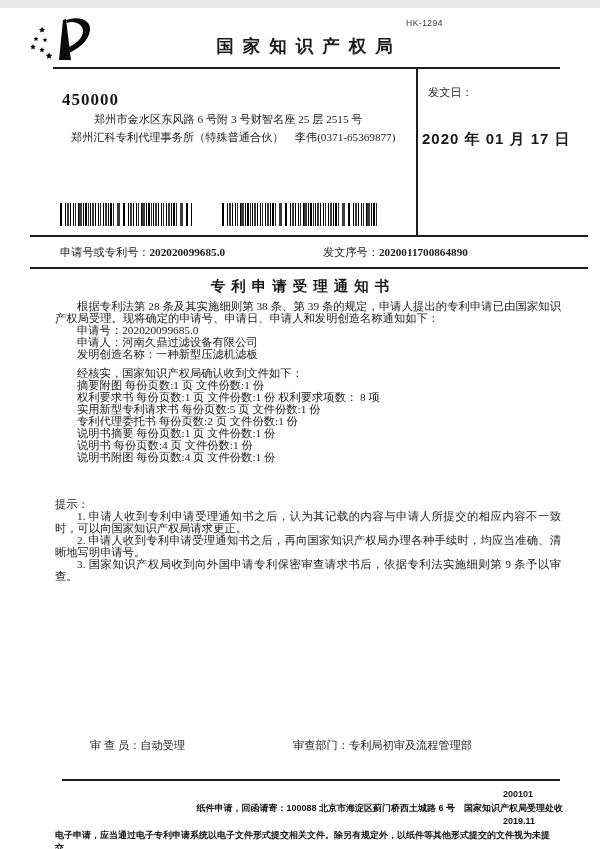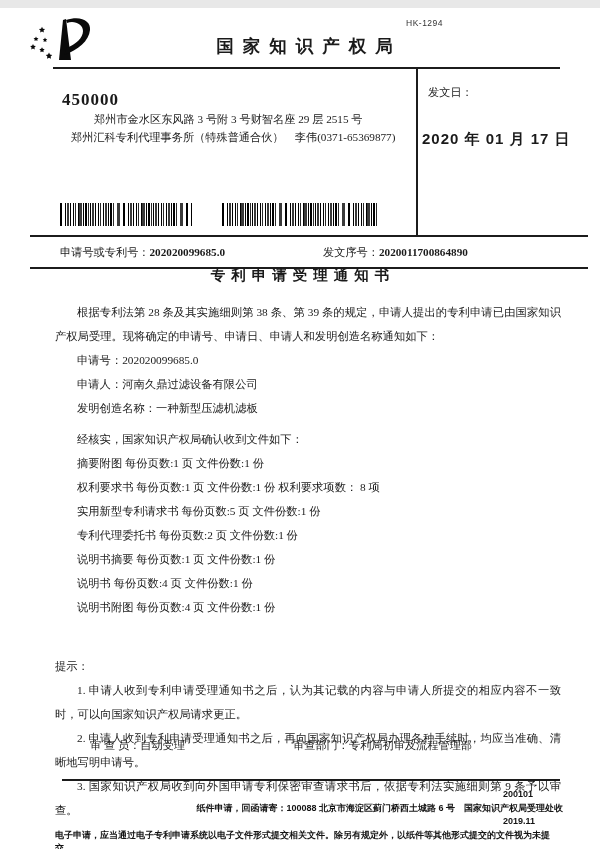--- a/index.html
+++ b/index.html
@@ -36,24 +36,24 @@
       #3a3a3a 6.8px,#3a3a3a 9.2px,#fff 9.2px,#fff 10.2px,
       #000 10.2px,#000 11px,#fff 11px,#fff 12.6px);}
   .barcode-1{left:60px;top:195px;width:133px;}
   .barcode-2{left:222px;top:195px;width:156px;}
 
   .appno-row{left:0;top:237px;width:600px;font-size:11.2px;}
   .appno-left{position:absolute;left:60px;top:0;}
   .appno-right{position:absolute;left:323px;top:0;}
   .bold{font-weight:bold;}
 
-  .notice-title{left:0;top:258px;width:600px;text-align:center;font-weight:bold;
+  .notice-title{left:0;top:269px;width:600px;text-align:center;font-weight:bold;
     font-size:14.5px;letter-spacing:6px;padding-left:6px;box-sizing:border-box;}
 
-  .body-block{left:55px;top:292px;width:506px;font-size:11.3px;line-height:24px;}
+  .body-block{left:55px;top:292px;width:506px;font-size:11.3px;line-height:12px;}
   .p-indent{margin:0;text-indent:22px;text-align:justify;}
   .line-indent{padding-left:22px;}
   .confirm-line{margin-top:7px;}
   .tips-label{margin-top:35px;}
   .tip{margin:0;text-indent:22px;text-align:justify;}
 
   .examiner-row{left:0;top:730px;width:600px;font-size:11.2px;}
   .examiner{position:absolute;left:90px;top:0;}
   .department{position:absolute;left:293px;top:0;}
 
@@ -83,21 +83,21 @@
     <use href="#star" transform="translate(21,42) scale(3.4)" fill="#0a0a0a"></use>
   </svg>
 
   <div class="abs form-code">HK-1294</div>
   <div class="abs header-title">国家知识产权局</div>
 
   <div class="rule rule-top"></div>
   <div class="rule vrule"></div>
 
   <div class="abs postal">450000</div>
-  <div class="abs addr1">郑州市金水区东风路 3 号附 3 号财智名座 29 层 2515 号</div>
+  <div class="abs addr1">郑州市金水区东风路 6 号附 3 号财智名座 25 层 2515 号</div>
   <div class="abs addr2">郑州汇科专利代理事务所（特殊普通合伙）　李伟(0371-65369877)</div>
 
   <div class="abs issue-label">发文日：</div>
   <div class="abs issue-date">2020 年 01 月 17 日</div>
 
   <div class="barcode barcode-1"></div>
   <div class="barcode barcode-2"></div>
 
   <div class="rule rule-2"></div>
 

